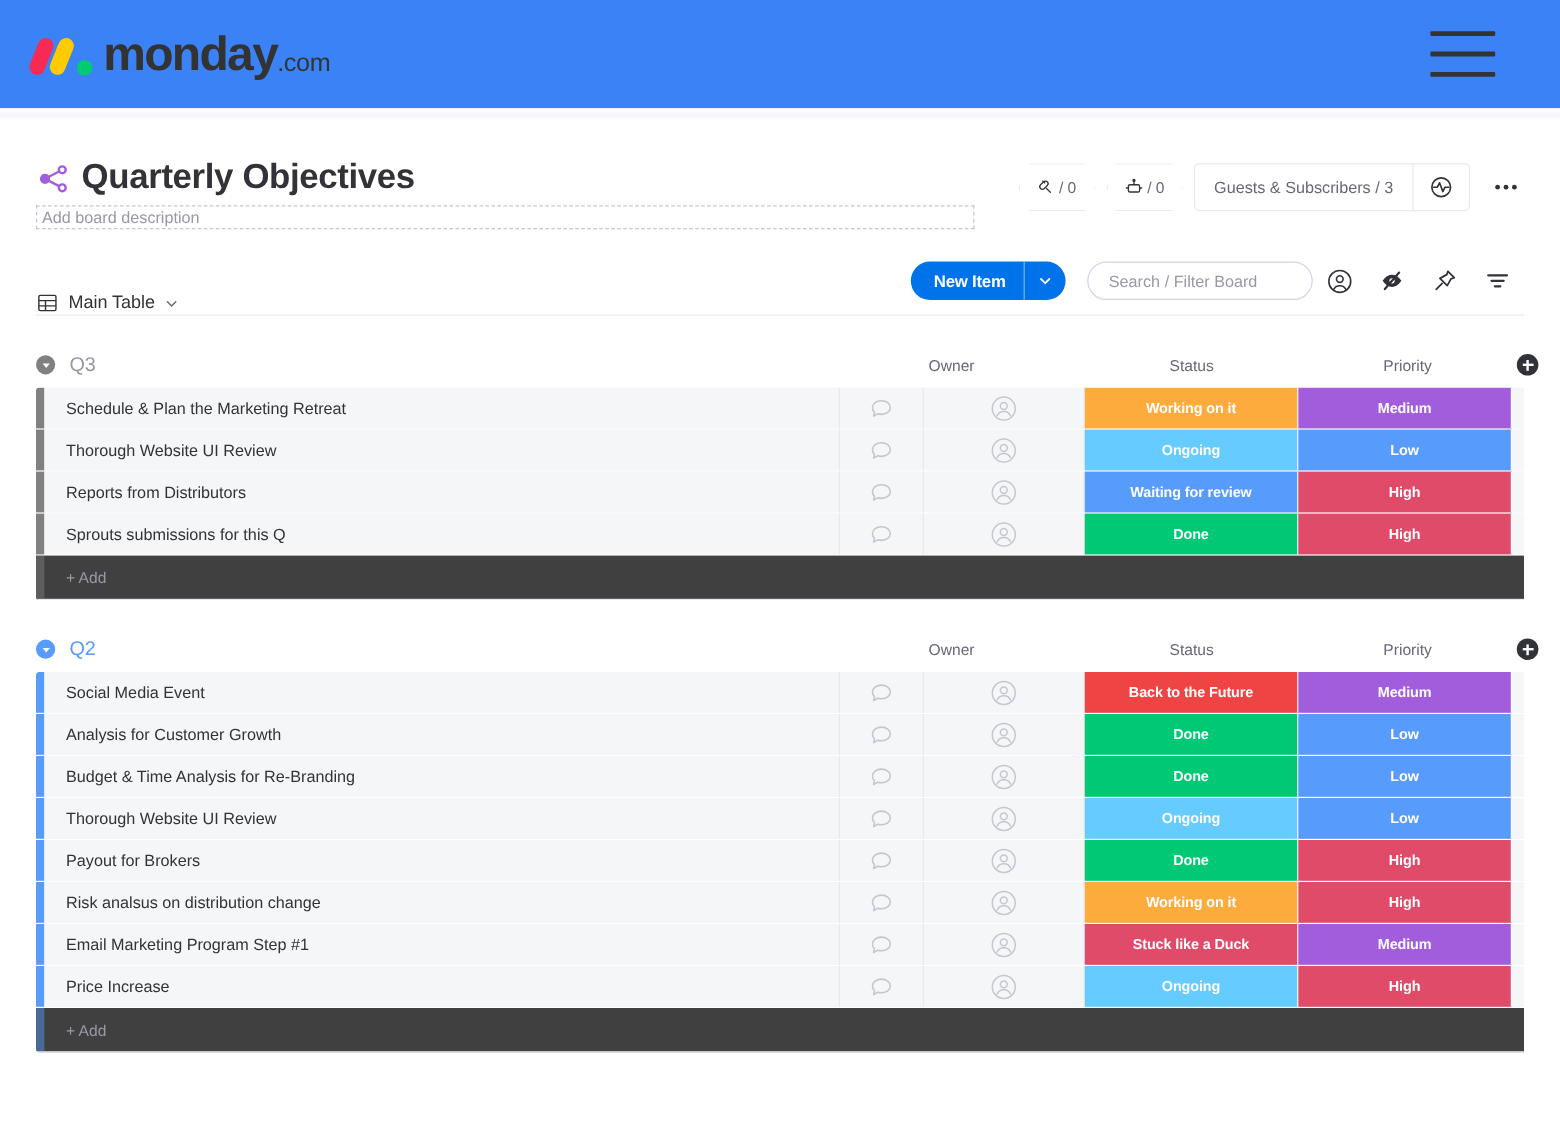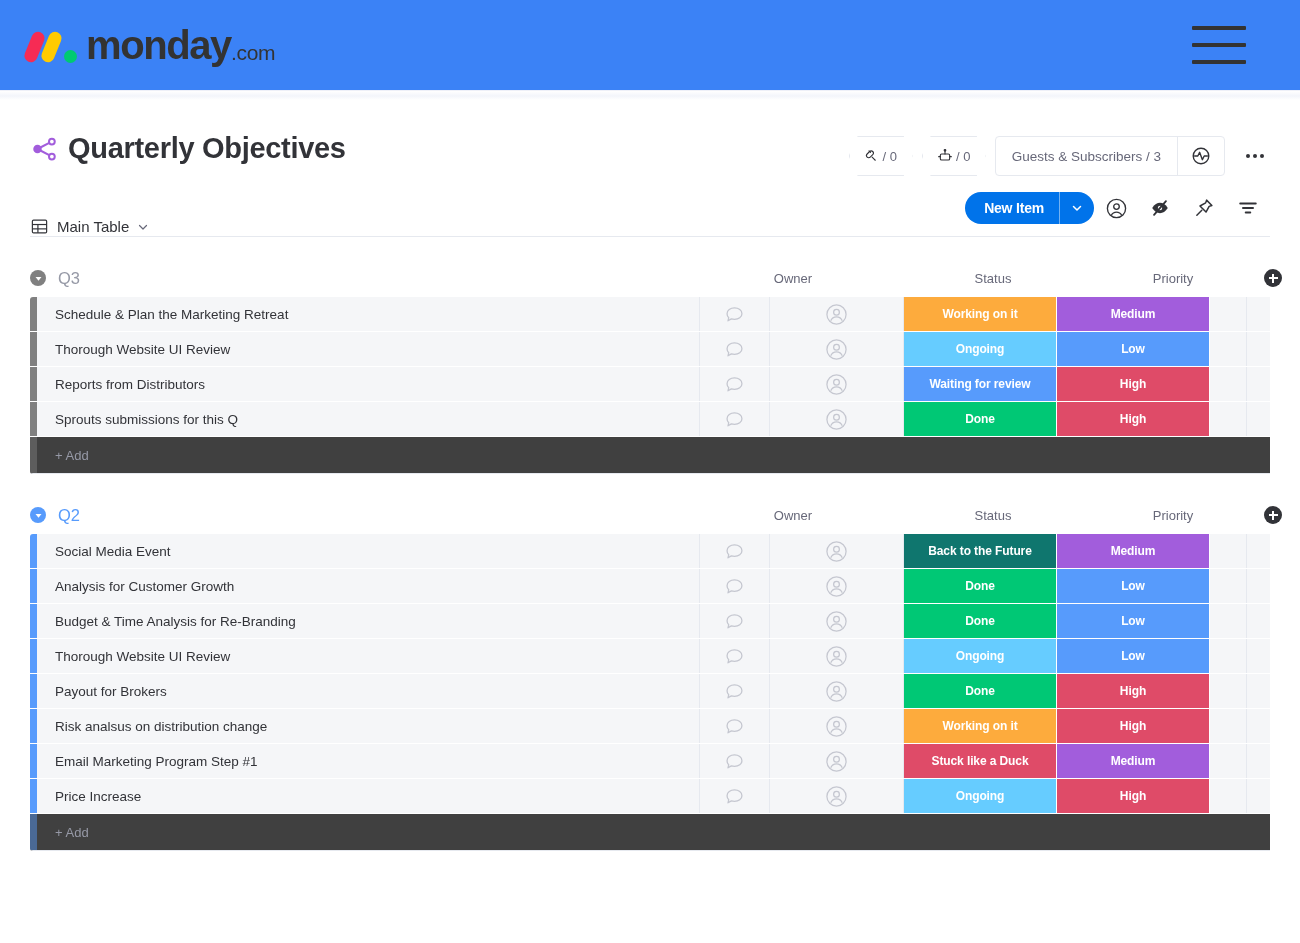--- a/index.html
+++ b/index.html
@@ -206,21 +206,21 @@
     border-right: 1px solid #e6e9ef;
     background: #f5f6f8;
   }
   .cell-owner {
     width: 134px; flex: none;
     display: flex; align-items: center; justify-content: center;
     border-right: 1px solid #e6e9ef;
     background: #f5f6f8;
   }
   .cell-status, .cell-priority {
-    width: 153px; flex: none;
+    width: 178px; flex: none;
     display: flex; align-items: center; justify-content: center;
     color: #ffffff; font-size: 12px; font-weight: 700;
     letter-spacing: -0.1px;
     border-right: 1px solid #ffffff;
     cursor: pointer;
   }
   .cell-blank {
     width: 37px; flex: none;
     background: #f5f6f8;
     border-right: 1px solid #e6e9ef;
@@ -269,20 +269,21 @@
       <svg width="30" height="30" viewBox="0 0 24 24" fill="none" stroke="#a25ddc" stroke-width="1.6">
         <circle cx="17.5" cy="6" r="2.3"></circle>
         <circle cx="17.5" cy="18" r="2.3"></circle>
         <circle cx="6" cy="12" r="2.6" fill="#a25ddc"></circle>
         <line x1="8.3" y1="10.8" x2="15.4" y2="7.1"></line>
         <line x1="8.3" y1="13.2" x2="15.4" y2="16.9"></line>
       </svg>
     </span>
     <span class="board-title">Quarterly Objectives</span>
   </div>
+  <div class="board-desc">Add board description</div>
 
   <div class="header-right">
     <div class="hex-badge">
       <span>
         <svg width="15" height="15" viewBox="0 0 24 24" fill="none" stroke="#323338" stroke-width="1.7" stroke-linecap="round">
           <path d="M9 4 L5 8 a3.5 3.5 0 0 0 5 5 L14 9 a3.5 3.5 0 0 0 -5 -5 Z"></path>
           <line x1="13" y1="13" x2="18" y2="18"></line>
           <line x1="8" y1="3" x2="10.5" y2="5.5"></line>
         </svg>
       </span>
@@ -340,20 +341,23 @@
     <div class="new-item">
       <span class="new-item-label">New Item</span>
       <span class="new-item-split"></span>
       <span class="new-item-arrow">
         <svg width="12" height="12" viewBox="0 0 24 24" fill="none" stroke="#ffffff" stroke-width="3" stroke-linecap="round" stroke-linejoin="round">
           <polyline points="5,9 12,16 19,9"></polyline>
         </svg>
       </span>
     </div>
 
+    <div class="search-pill">
+      <input type="text" placeholder="Search / Filter Board" style="">
+    </div>
 
     <div class="tool-icon">
       <svg width="23" height="23" viewBox="0 0 24 24" fill="none" stroke="#323338" stroke-width="1.4">
         <circle cx="12" cy="12" r="9.5"></circle>
         <circle cx="12" cy="10" r="2.9"></circle>
         <path d="M6.6 19.2 a6 6 0 0 1 10.8 0"></path>
       </svg>
     </div>
     <div class="tool-icon">
       <svg width="22" height="22" viewBox="0 0 24 24" fill="none" stroke="#323338" stroke-width="2" stroke-linecap="round">
@@ -521,21 +525,21 @@
           </span>
           <span class="cell-owner">
             <span>
               <svg width="23" height="23" viewBox="0 0 24 24" fill="none" stroke="#c5c7d0" stroke-width="1.3">
                 <circle cx="12" cy="12" r="10"></circle>
                 <circle cx="12" cy="9.7" r="3"></circle>
                 <path d="M6 18.6 a6.4 6.4 0 0 1 12 0"></path>
               </svg>
             </span>
           </span>
-          <span class="cell-status" style="background:#0f766e">Back to the Future</span>
+          <span class="cell-status" style="background:#ef4444">Back to the Future</span>
           <span class="cell-priority" style="background:#a25ddc">Medium</span>
           <span class="cell-blank"></span>
         </div>
         <div class="row">
           <span class="row-color" style="background:#579bfc"></span>
           <span class="row-name">Analysis for Customer Growth</span>
           <span class="cell-chat">
             <span>
               <svg width="21" height="21" viewBox="0 0 24 24" fill="none" stroke="#c5c7d0" stroke-width="1.5" stroke-linejoin="round">
                 <path d="M12 4.5 C16.7 4.5 20.5 7.2 20.5 11 C20.5 14.8 16.7 17.5 12 17.5 C10.7 17.5 9.5 17.3 8.4 17 L4.6 19.2 L5.4 15.6 C4.1 14.4 3.5 12.8 3.5 11 C3.5 7.2 7.3 4.5 12 4.5 Z"></path>

